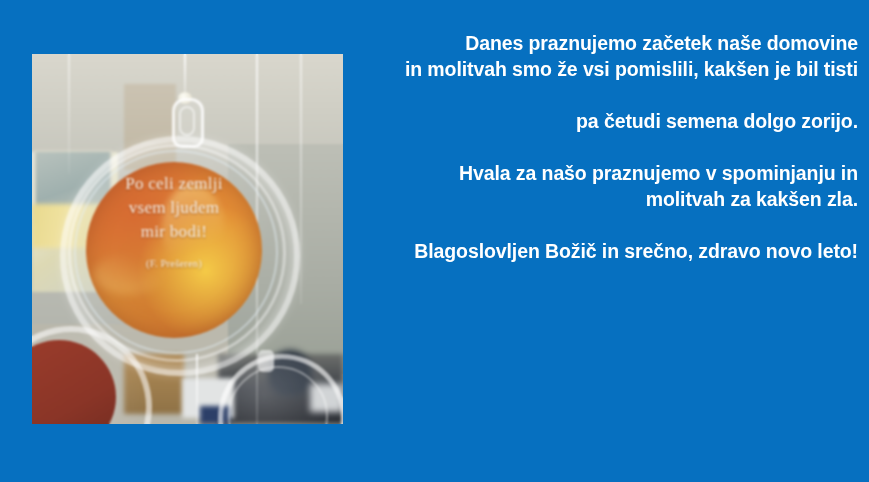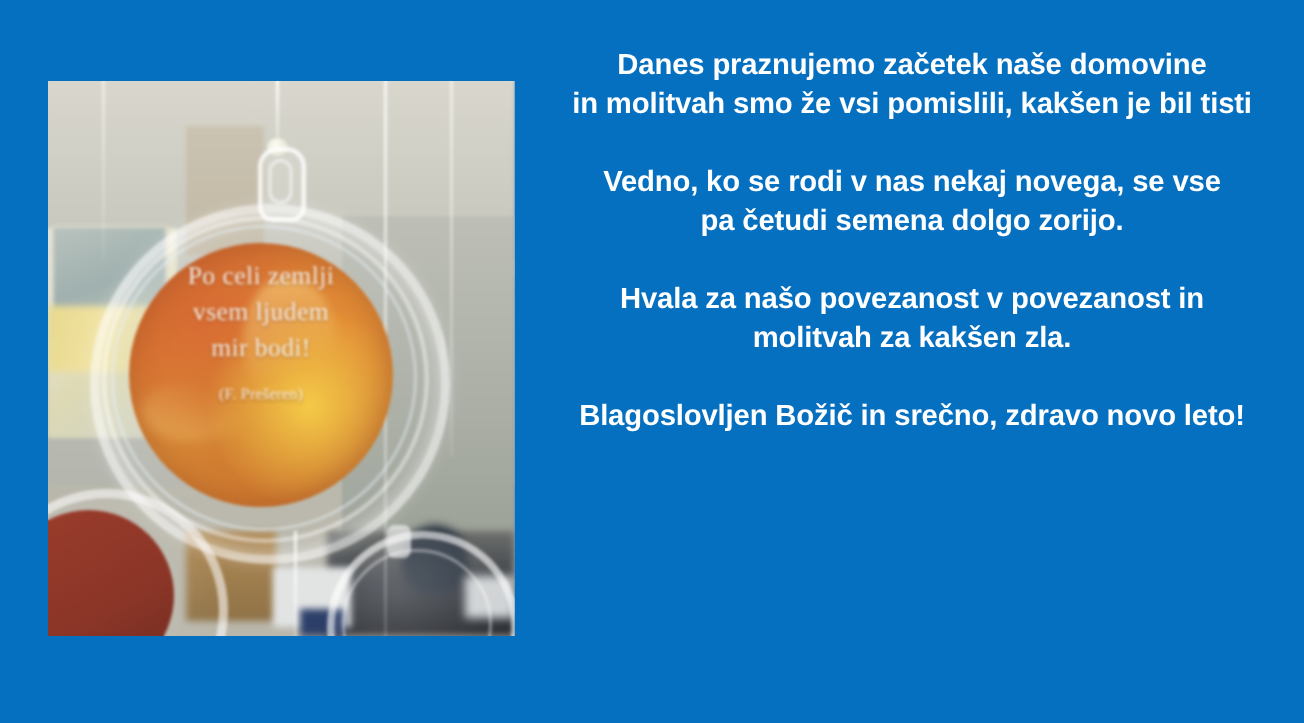--- a/index.html
+++ b/index.html
@@ -242,21 +242,21 @@
     left: 0; top: 0; width: 311px; height: 370px;
     backdrop-filter: blur(1.1px);
   }
 
   
   #text-block {
     position: absolute;
     left: 358px;
     top: 30px;
     width: 500px;
-    text-align: center;
+    text-align: right;
     color: #ffffff;
   }
   .para {
     font-size: 19.5px;
     font-weight: 600;
     line-height: 26px;
     letter-spacing: -0.1px;
   }
   .para + .para { margin-top: 26px; }
   .line { display: block; white-space: nowrap; }
@@ -321,26 +321,25 @@
 
   <div id="text-block">
 
     <div class="para">
       <span class="line">Danes praznujemo začetek naše domovine</span>
       <span class="line">in molitvah smo že vsi pomislili, kakšen je bil tisti</span>
     </div>
 
 
     <div class="para">
-      <span class="line">Vedno, ko se rodi v nas nekaj novega, se vse</span>
       <span class="line">pa četudi semena dolgo zorijo.</span>
     </div>
 
     <div class="para">
-      <span class="line">Hvala za našo povezanost v povezanost in</span>
+      <span class="line">Hvala za našo praznujemo v spominjanju in</span>
       <span class="line">molitvah za kakšen zla.</span>
     </div>
 
     <div class="para">
       <span class="line">Blagoslovljen Božič in srečno, zdravo novo leto!</span>
     </div>
 
   </div>
 </div>
 

